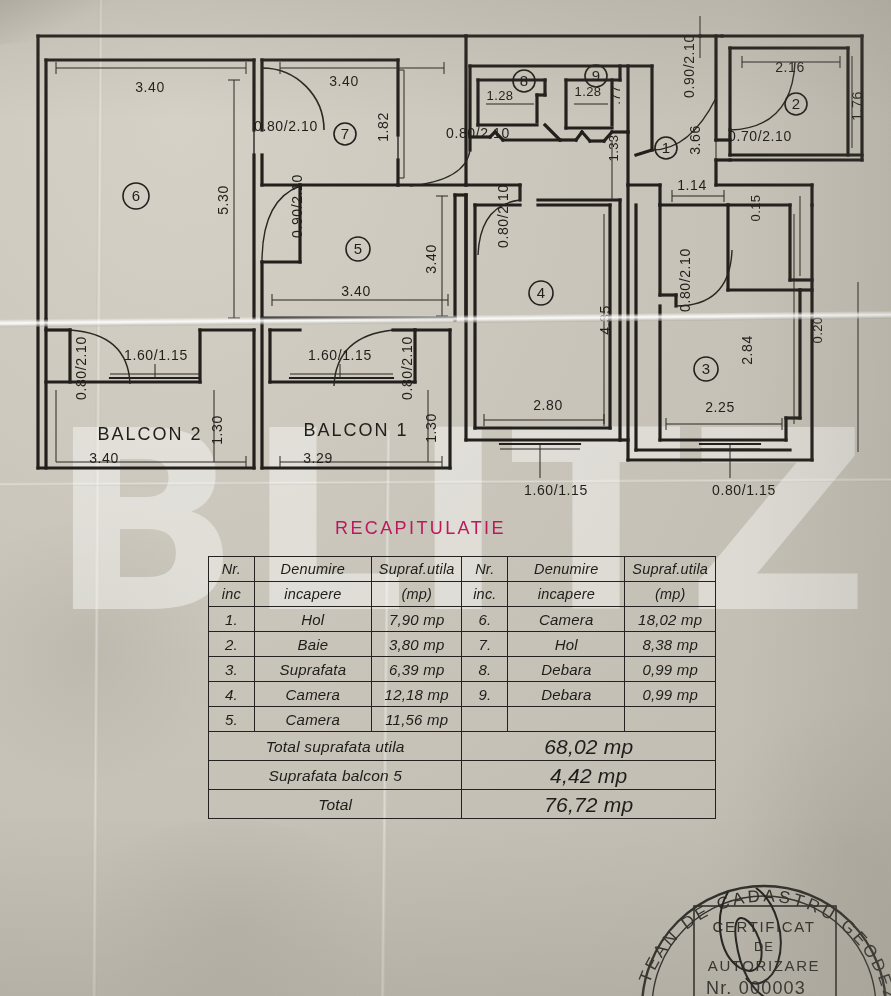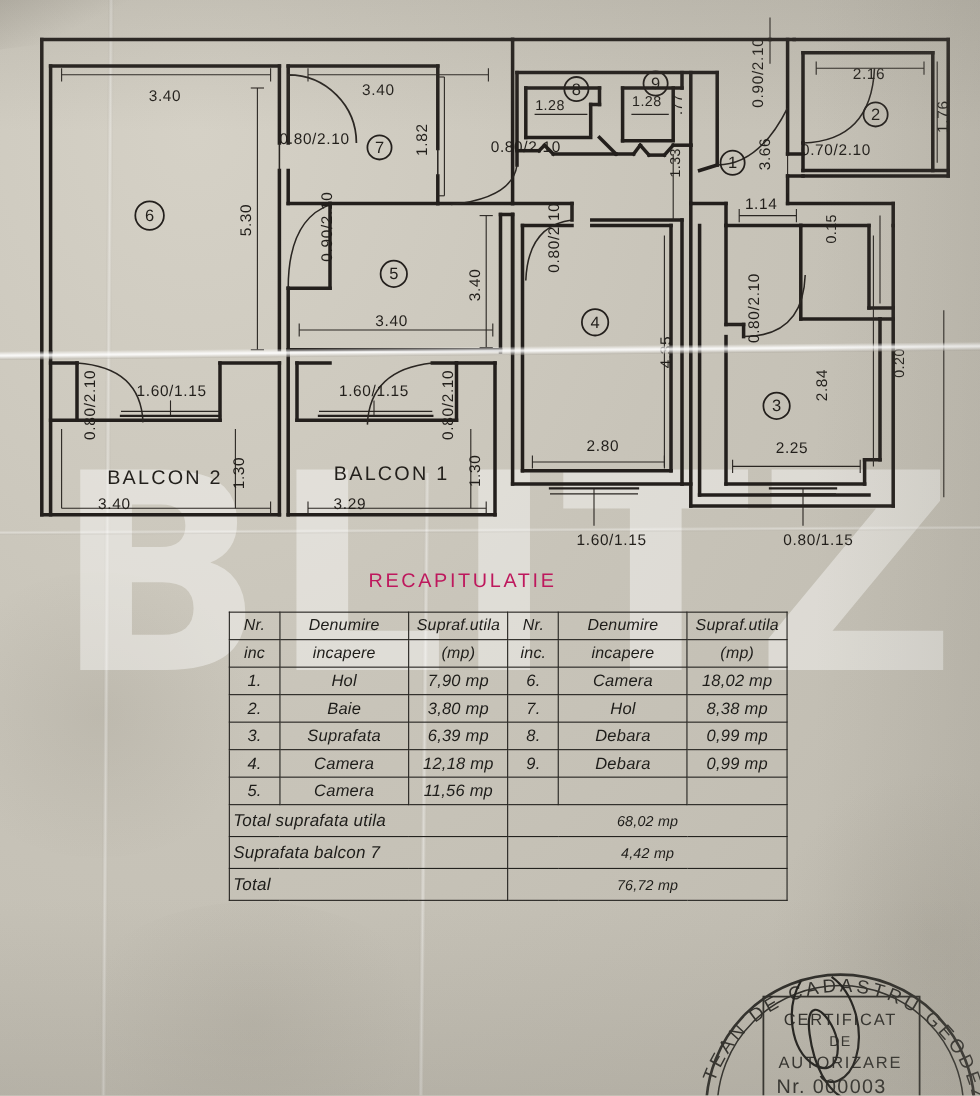--- a/index.html
+++ b/index.html
@@ -78,22 +78,22 @@
     height:22px;line-height:15px;
     letter-spacing:.2px;
   }
   .c-nr{width:38px;text-align:center;}
   .c-den{width:108px;text-align:center;}
   .c-sup{width:82px;text-align:center;}
   th.hd{text-align:center;font-size:14.5px;height:19px;padding:0 2px;}
   td.val{text-align:center;}
   td.nm{text-align:center;}
   tr.tot td{height:26px;}
-  td.tot-label{text-align:left;padding-left:7px;font-size:15.5px;}
-  td.tot-val{text-align:center;font-size:13px;margin-top:30px;}
+  td.tot-label{text-align:center;padding-left:7px;font-size:15.5px;}
+  td.tot-val{text-align:center;font-size:21px;margin-top:30px;}
   .blank{border:1.3px solid #23221e;}
   
   #stamp{position:absolute;left:636px;top:858px;width:255px;height:138px;pointer-events:none;}
   
   #shade-top{position:absolute;left:0;top:0;right:0;height:120px;
     background:linear-gradient(to bottom, rgba(120,116,106,.16), rgba(0,0,0,0));pointer-events:none;}
   #shade-bot{position:absolute;left:0;bottom:0;right:0;height:180px;
     background:linear-gradient(to top, rgba(120,116,106,.18), rgba(0,0,0,0));pointer-events:none;}
   #shade-right{position:absolute;right:0;top:0;bottom:0;width:150px;
     background:linear-gradient(to left, rgba(120,116,106,.14), rgba(0,0,0,0));pointer-events:none;}
@@ -506,21 +506,21 @@
         <td class="c-nr val blank"></td>
         <td class="c-den nm blank"></td>
         <td class="c-sup val blank"></td>
       </tr>
 
       <tr class="tot">
         <td class="tot-label" colspan="3">Total suprafata utila</td>
         <td class="tot-val" colspan="3">68,02 mp</td>
       </tr>
       <tr class="tot">
-        <td class="tot-label" colspan="3">Suprafata balcon 7</td>
+        <td class="tot-label" colspan="3">Suprafata balcon 5</td>
         <td class="tot-val" colspan="3">4,42 mp</td>
       </tr>
       <tr class="tot">
         <td class="tot-label" colspan="3">Total</td>
         <td class="tot-val" colspan="3">76,72 mp</td>
       </tr>
     </tbody>
   </table>
 </div>
 

